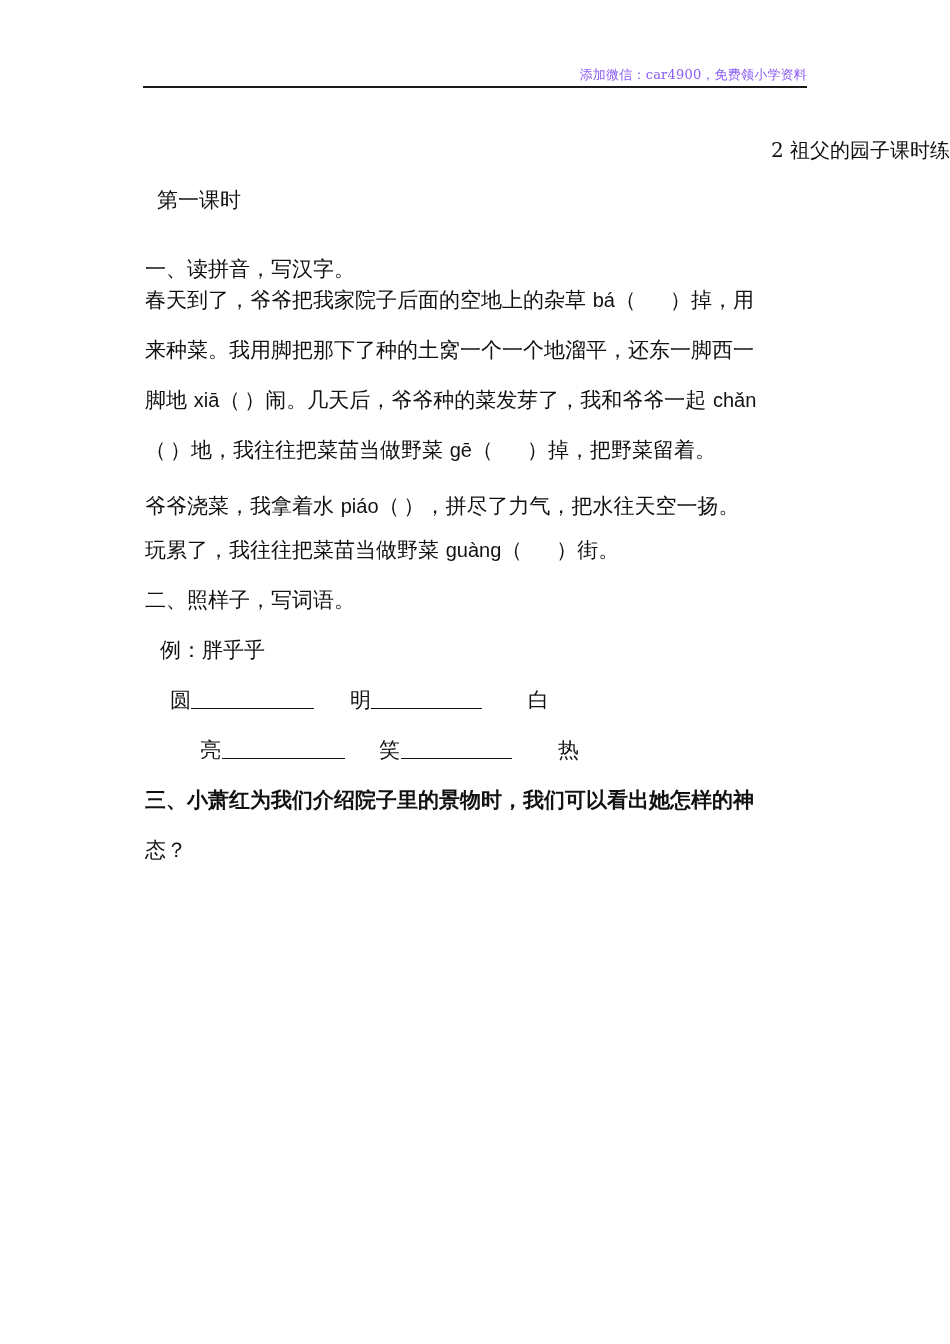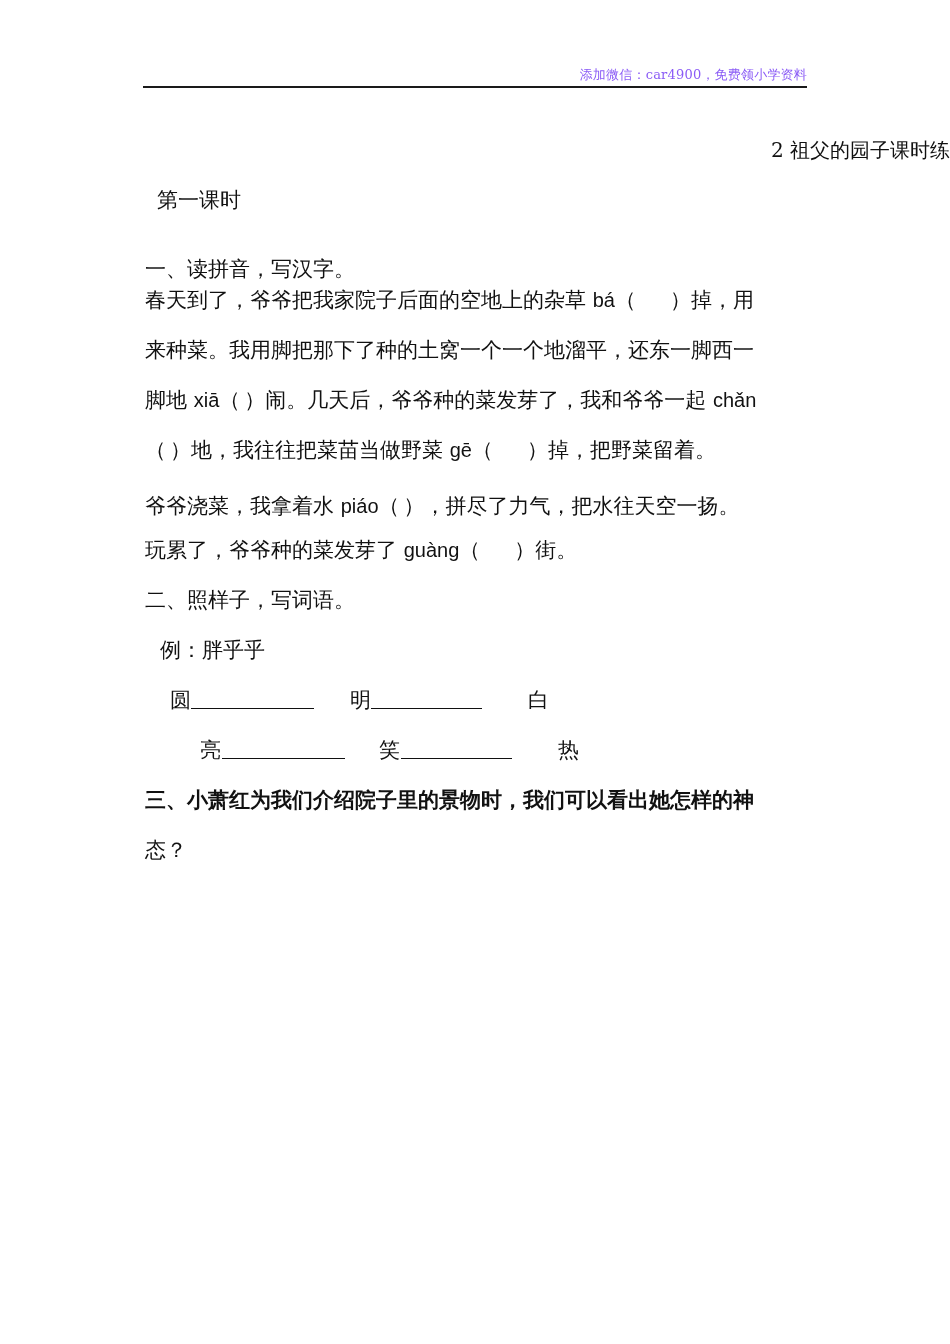--- a/index.html
+++ b/index.html
@@ -96,21 +96,21 @@
 
   <div class="line" style="top:436px;">
     <span>（</span><span class="paren-gap" style="width:4px;"></span><span>）</span><span>地，我往往把菜苗当做野菜 </span><span class="latin">gē</span><span>（</span><span class="paren-gap" style="width:34px;"></span><span>）</span><span>掉，把野菜留着。</span>
   </div>
 
   <div class="line" style="top:464px;margin-top:28px;">
     <span>爷爷浇菜，我拿着水 </span><span class="latin">piáo</span><span>（</span><span class="paren-gap" style="width:4px;"></span><span>）</span><span>，拼尽了力气，把水往天空一扬。</span>
   </div>
 
   <div class="line" style="top:536px;">
-    <span>玩累了，爷爷种的菜发芽了 </span><span class="latin">guàng</span><span>（</span><span class="paren-gap" style="width:34px;"></span><span>）</span><span>街。</span>
+    <span>玩累了，我往往把菜苗当做野菜 </span><span class="latin">guàng</span><span>（</span><span class="paren-gap" style="width:34px;"></span><span>）</span><span>街。</span>
   </div>
 
   <div class="line" style="top:586px;">二、照样子，写词语。</div>
   <div class="line" style="top:636px; left:160px;">例：胖乎乎</div>
 
   <div class="fill-word" style="left:170px; top:686px;">圆</div>
   <div class="blank" style="left:191px; top:707px; width:123px;"></div>
   <div class="fill-word" style="left:350px; top:686px;">明</div>
   <div class="blank" style="left:371px; top:707px; width:111px;"></div>
   <div class="fill-word" style="left:528px; top:686px;">白</div>

